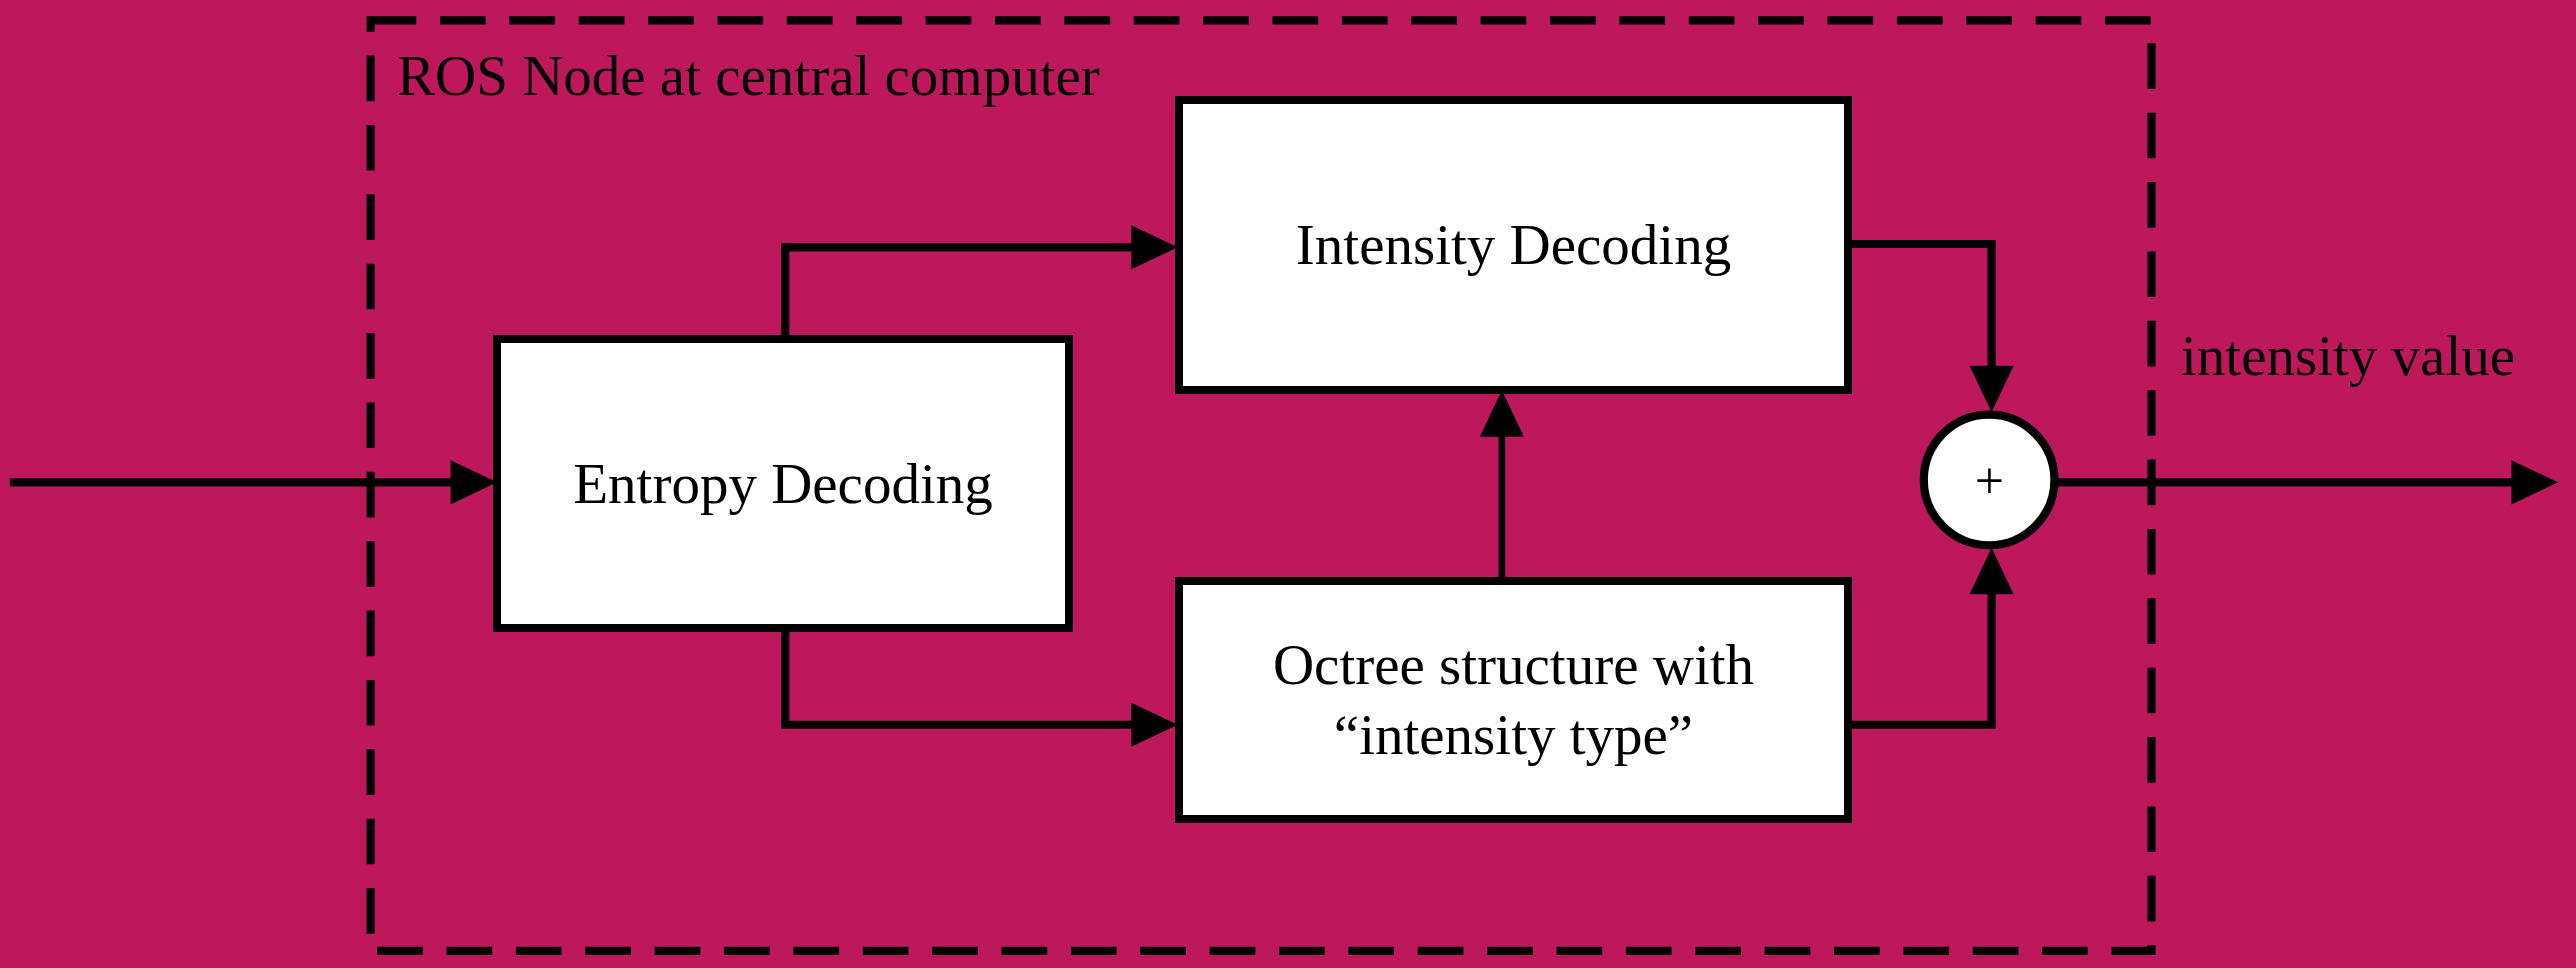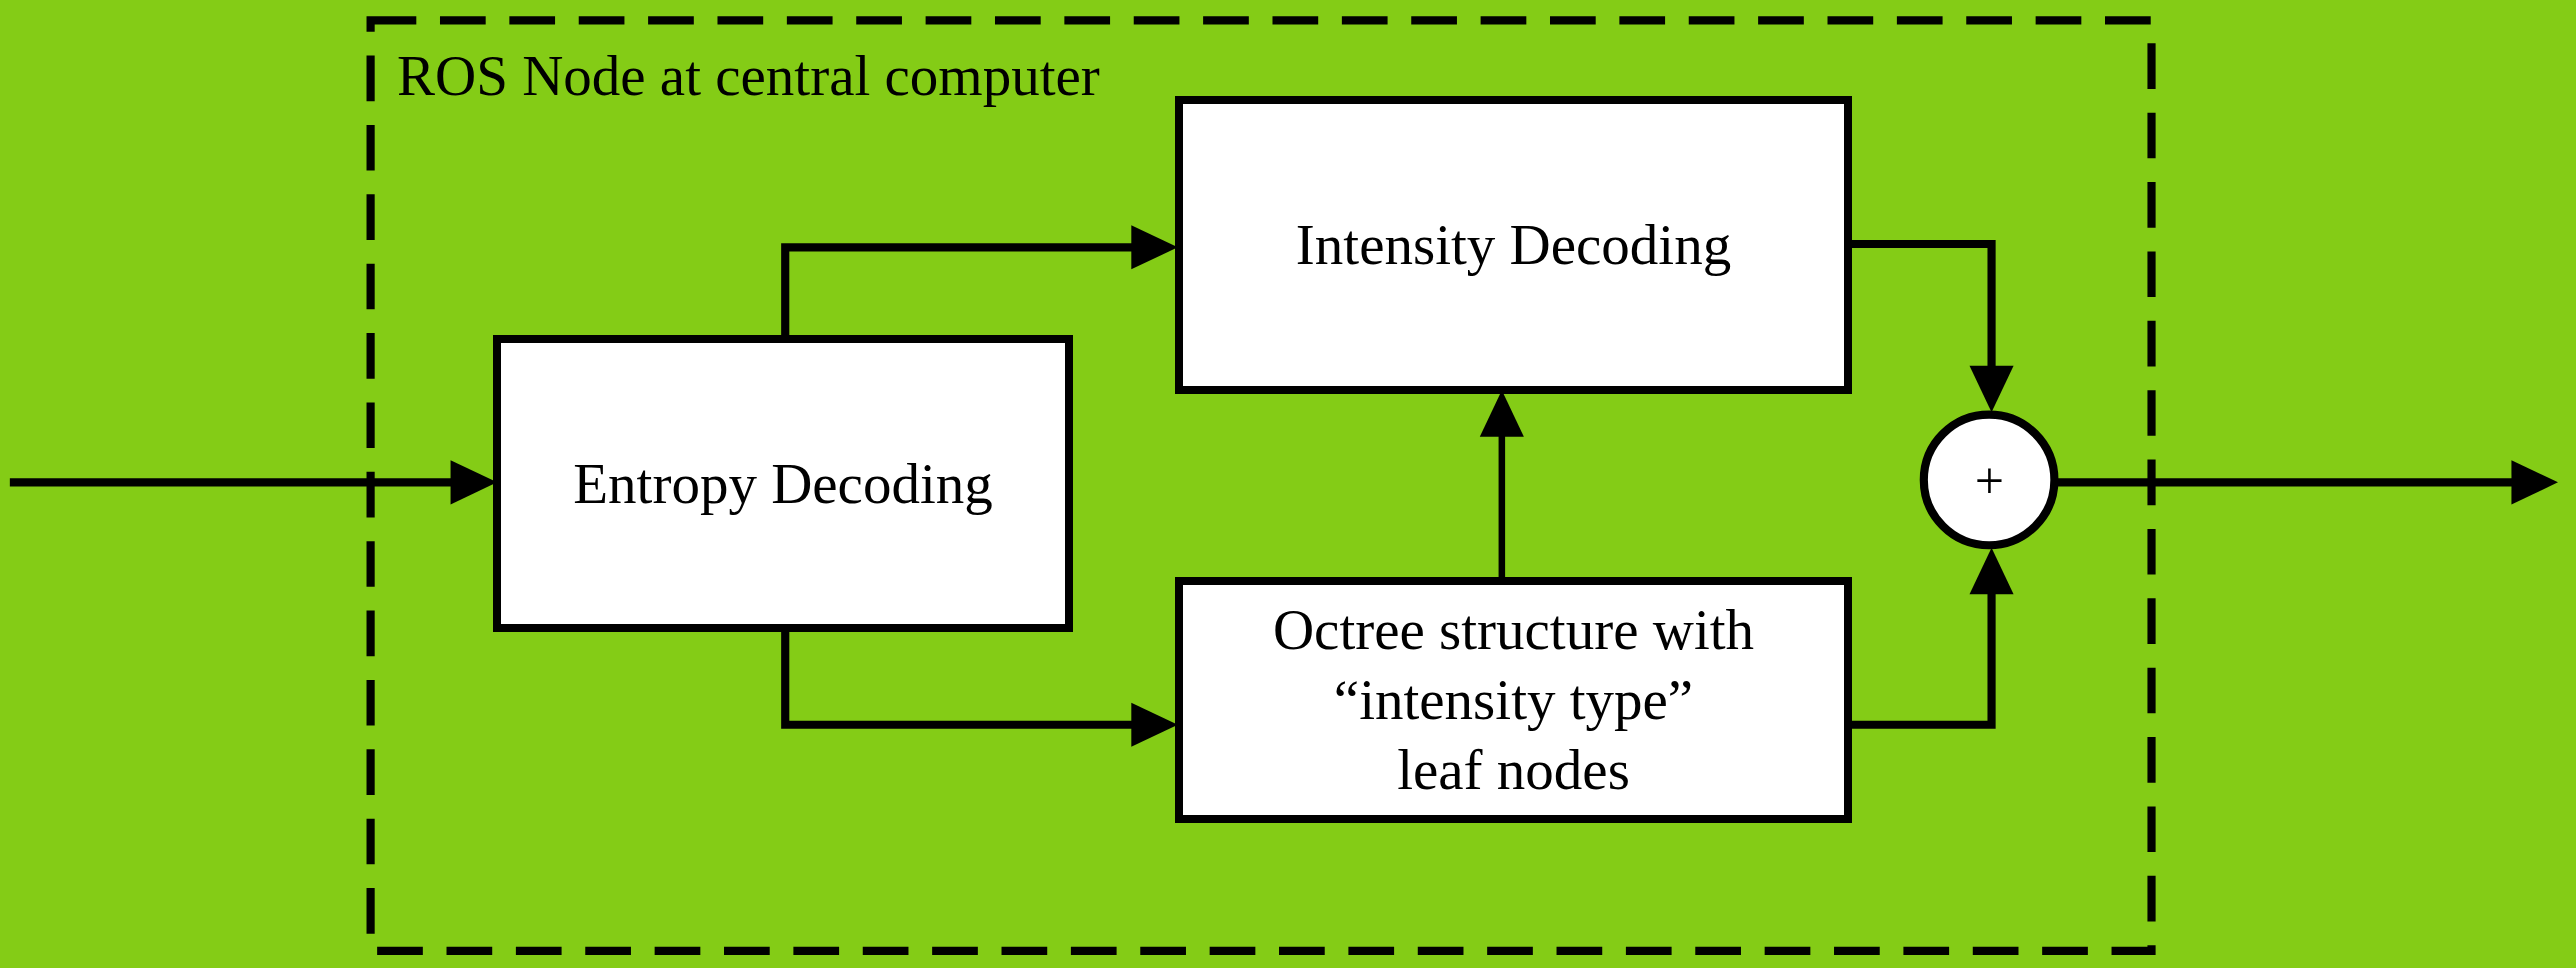--- a/index.html
+++ b/index.html
@@ -4,21 +4,21 @@
 <style>
   html, body {
     margin: 0;
     padding: 0;
     background: #ffffff;
   }
   .canvas {
     position: relative;
     width: 2576px;
     height: 968px;
-    background: #84cc16;
+    background: #be185d;
     color: #000000;
     font-family: "Liberation Serif", "DejaVu Serif", serif;
     overflow: hidden;
   }
   .shape-layer {
     position: absolute;
     left: 0;
     top: 0;
     width: 2576px;
     height: 968px;
@@ -114,32 +114,32 @@
       <polygon class="fill" points="3134,591 3077,564 3077,618"></polygon>
     </g>
 
     <circle cx="2437" cy="588" r="80" fill="#ffffff" stroke="#000000" stroke-width="10"></circle>
   </svg>
 
   <div class="label" id="ros-node-title">ROS Node at central computer</div>
 
 
   <div class="label" id="output-label">
+    <span style="display:block">intensity value</span>
   </div>
 
   <div class="block" id="entropy-block">
     <span>Entropy Decoding</span>
   </div>
 
   <div class="block" id="intensity-block">
     <span>Intensity Decoding</span>
   </div>
 
   <div class="block" id="octree-block">
     <span>Octree structure with</span>
     <span>“intensity type”</span>
-    <span>leaf nodes</span>
   </div>
 
   <div id="sum-operator">+</div>
 
 </div>
 
 
 </body></html>

